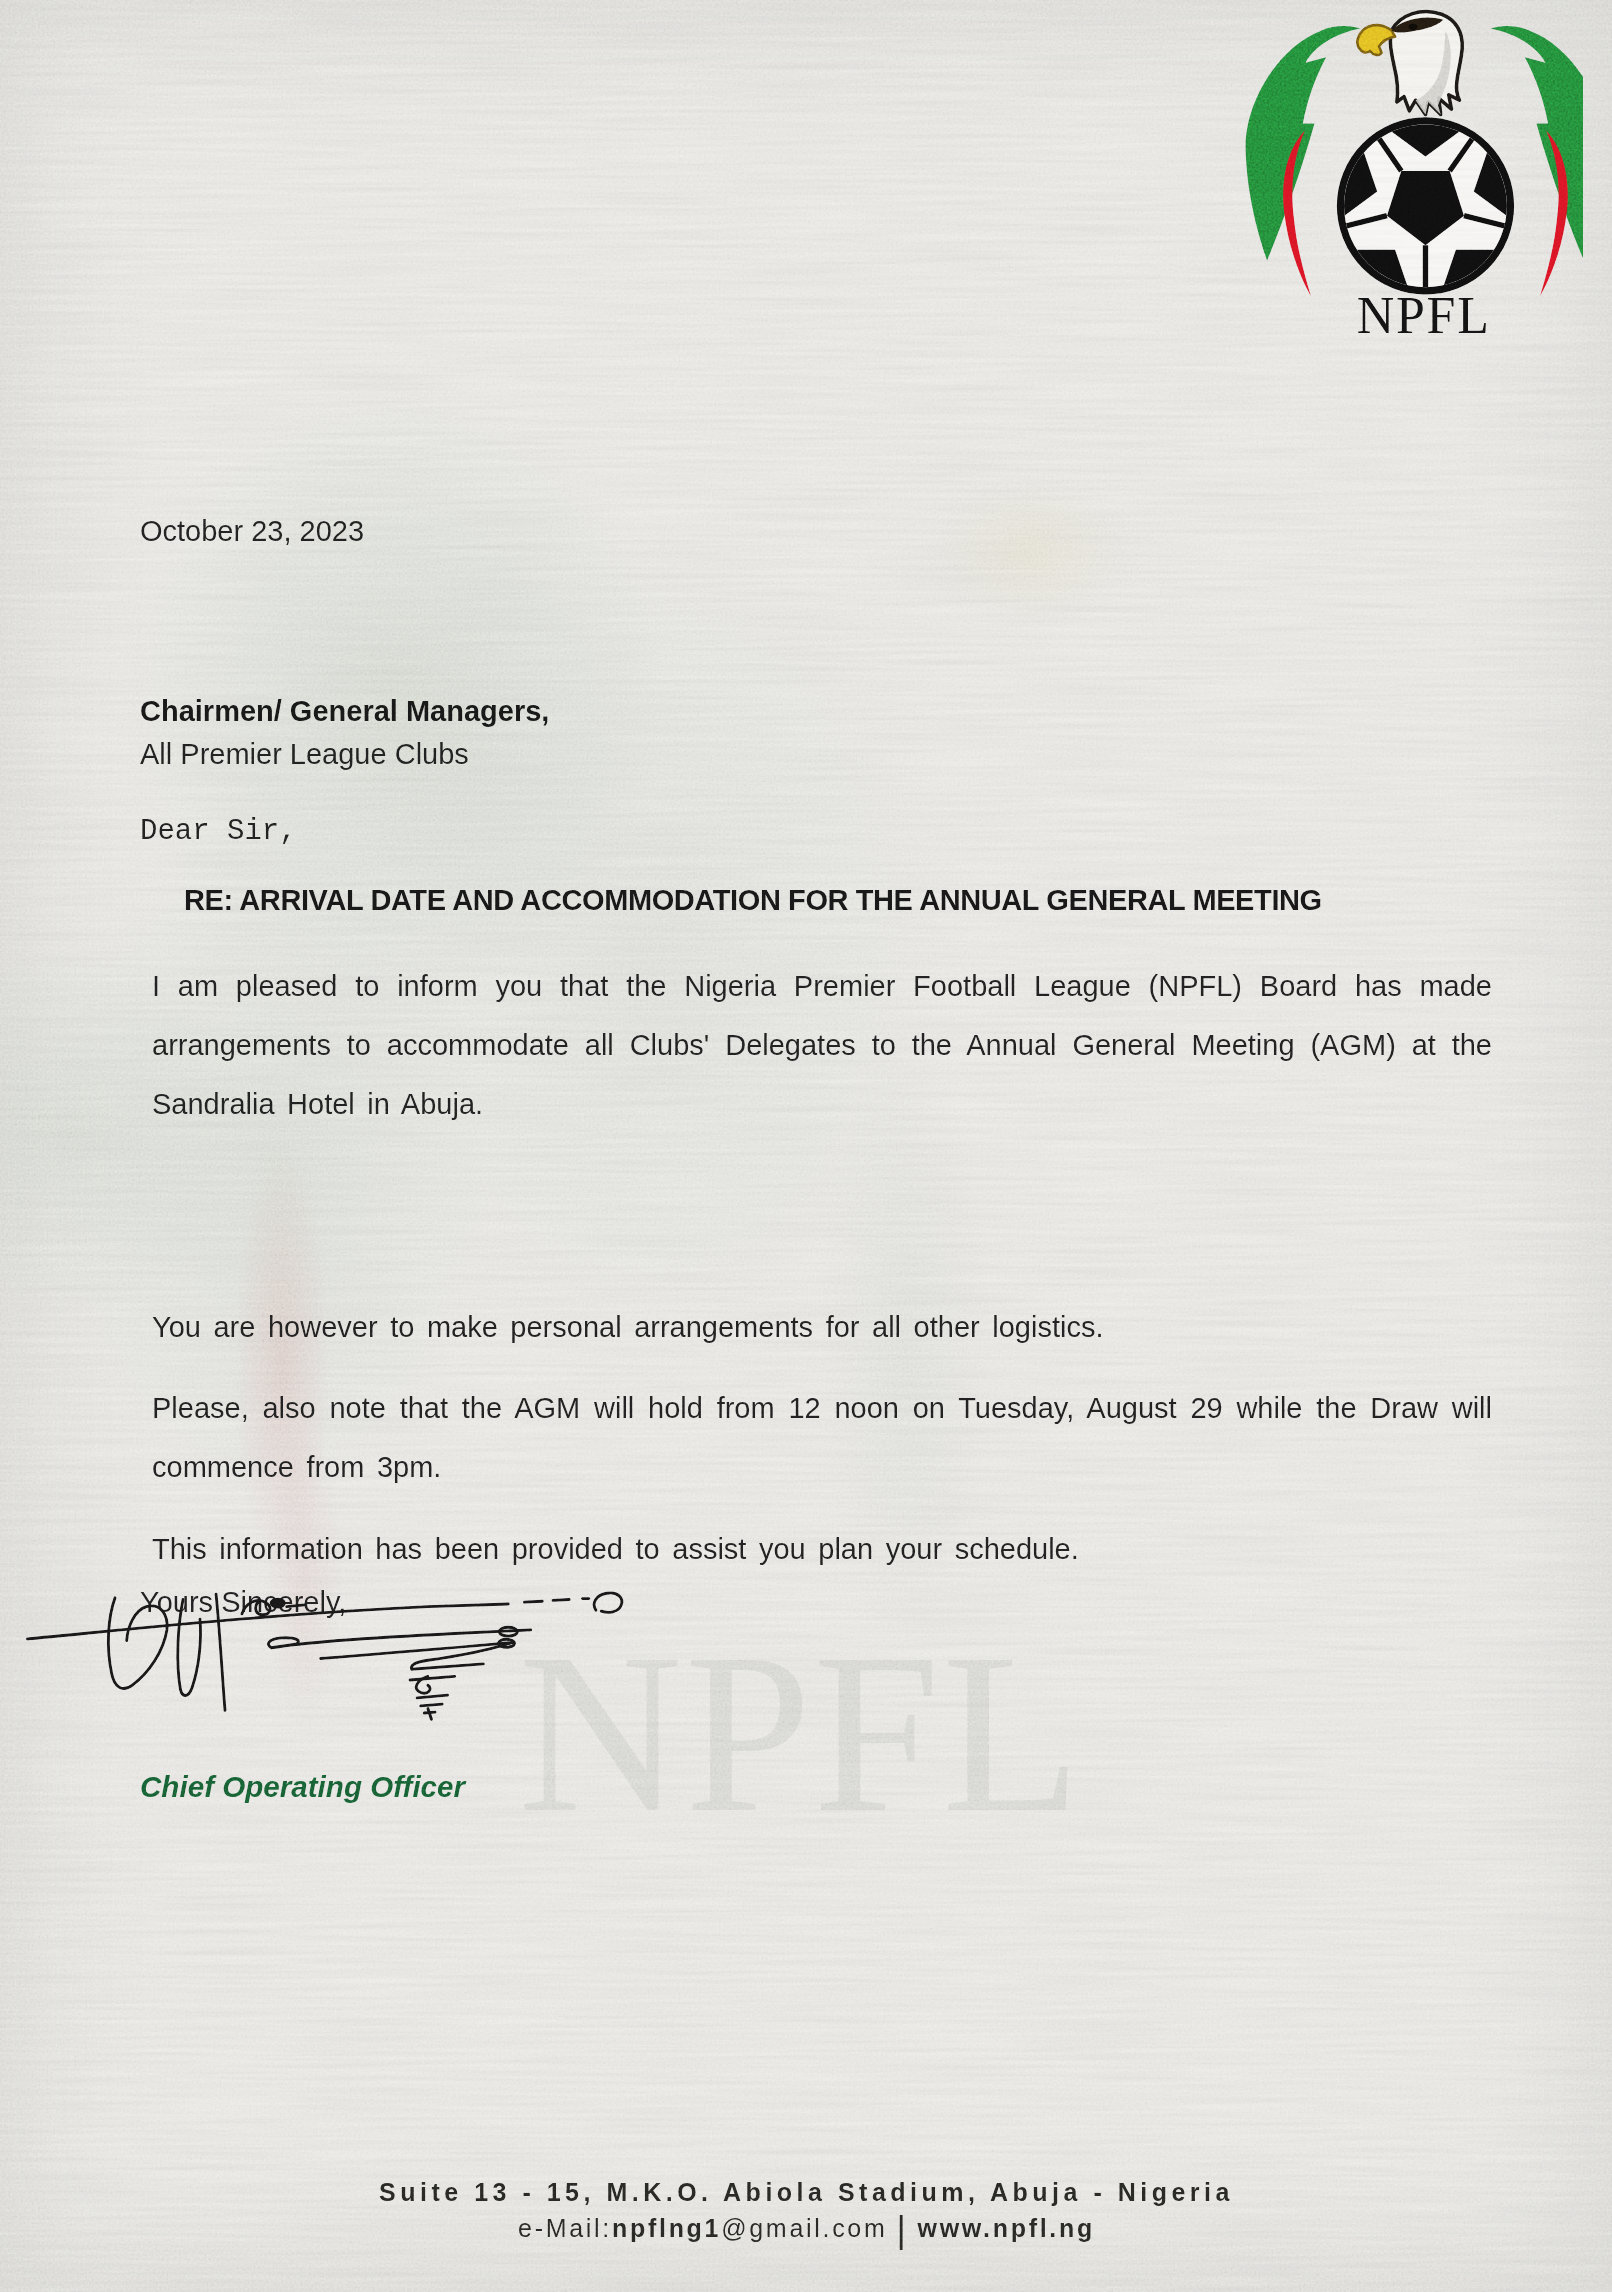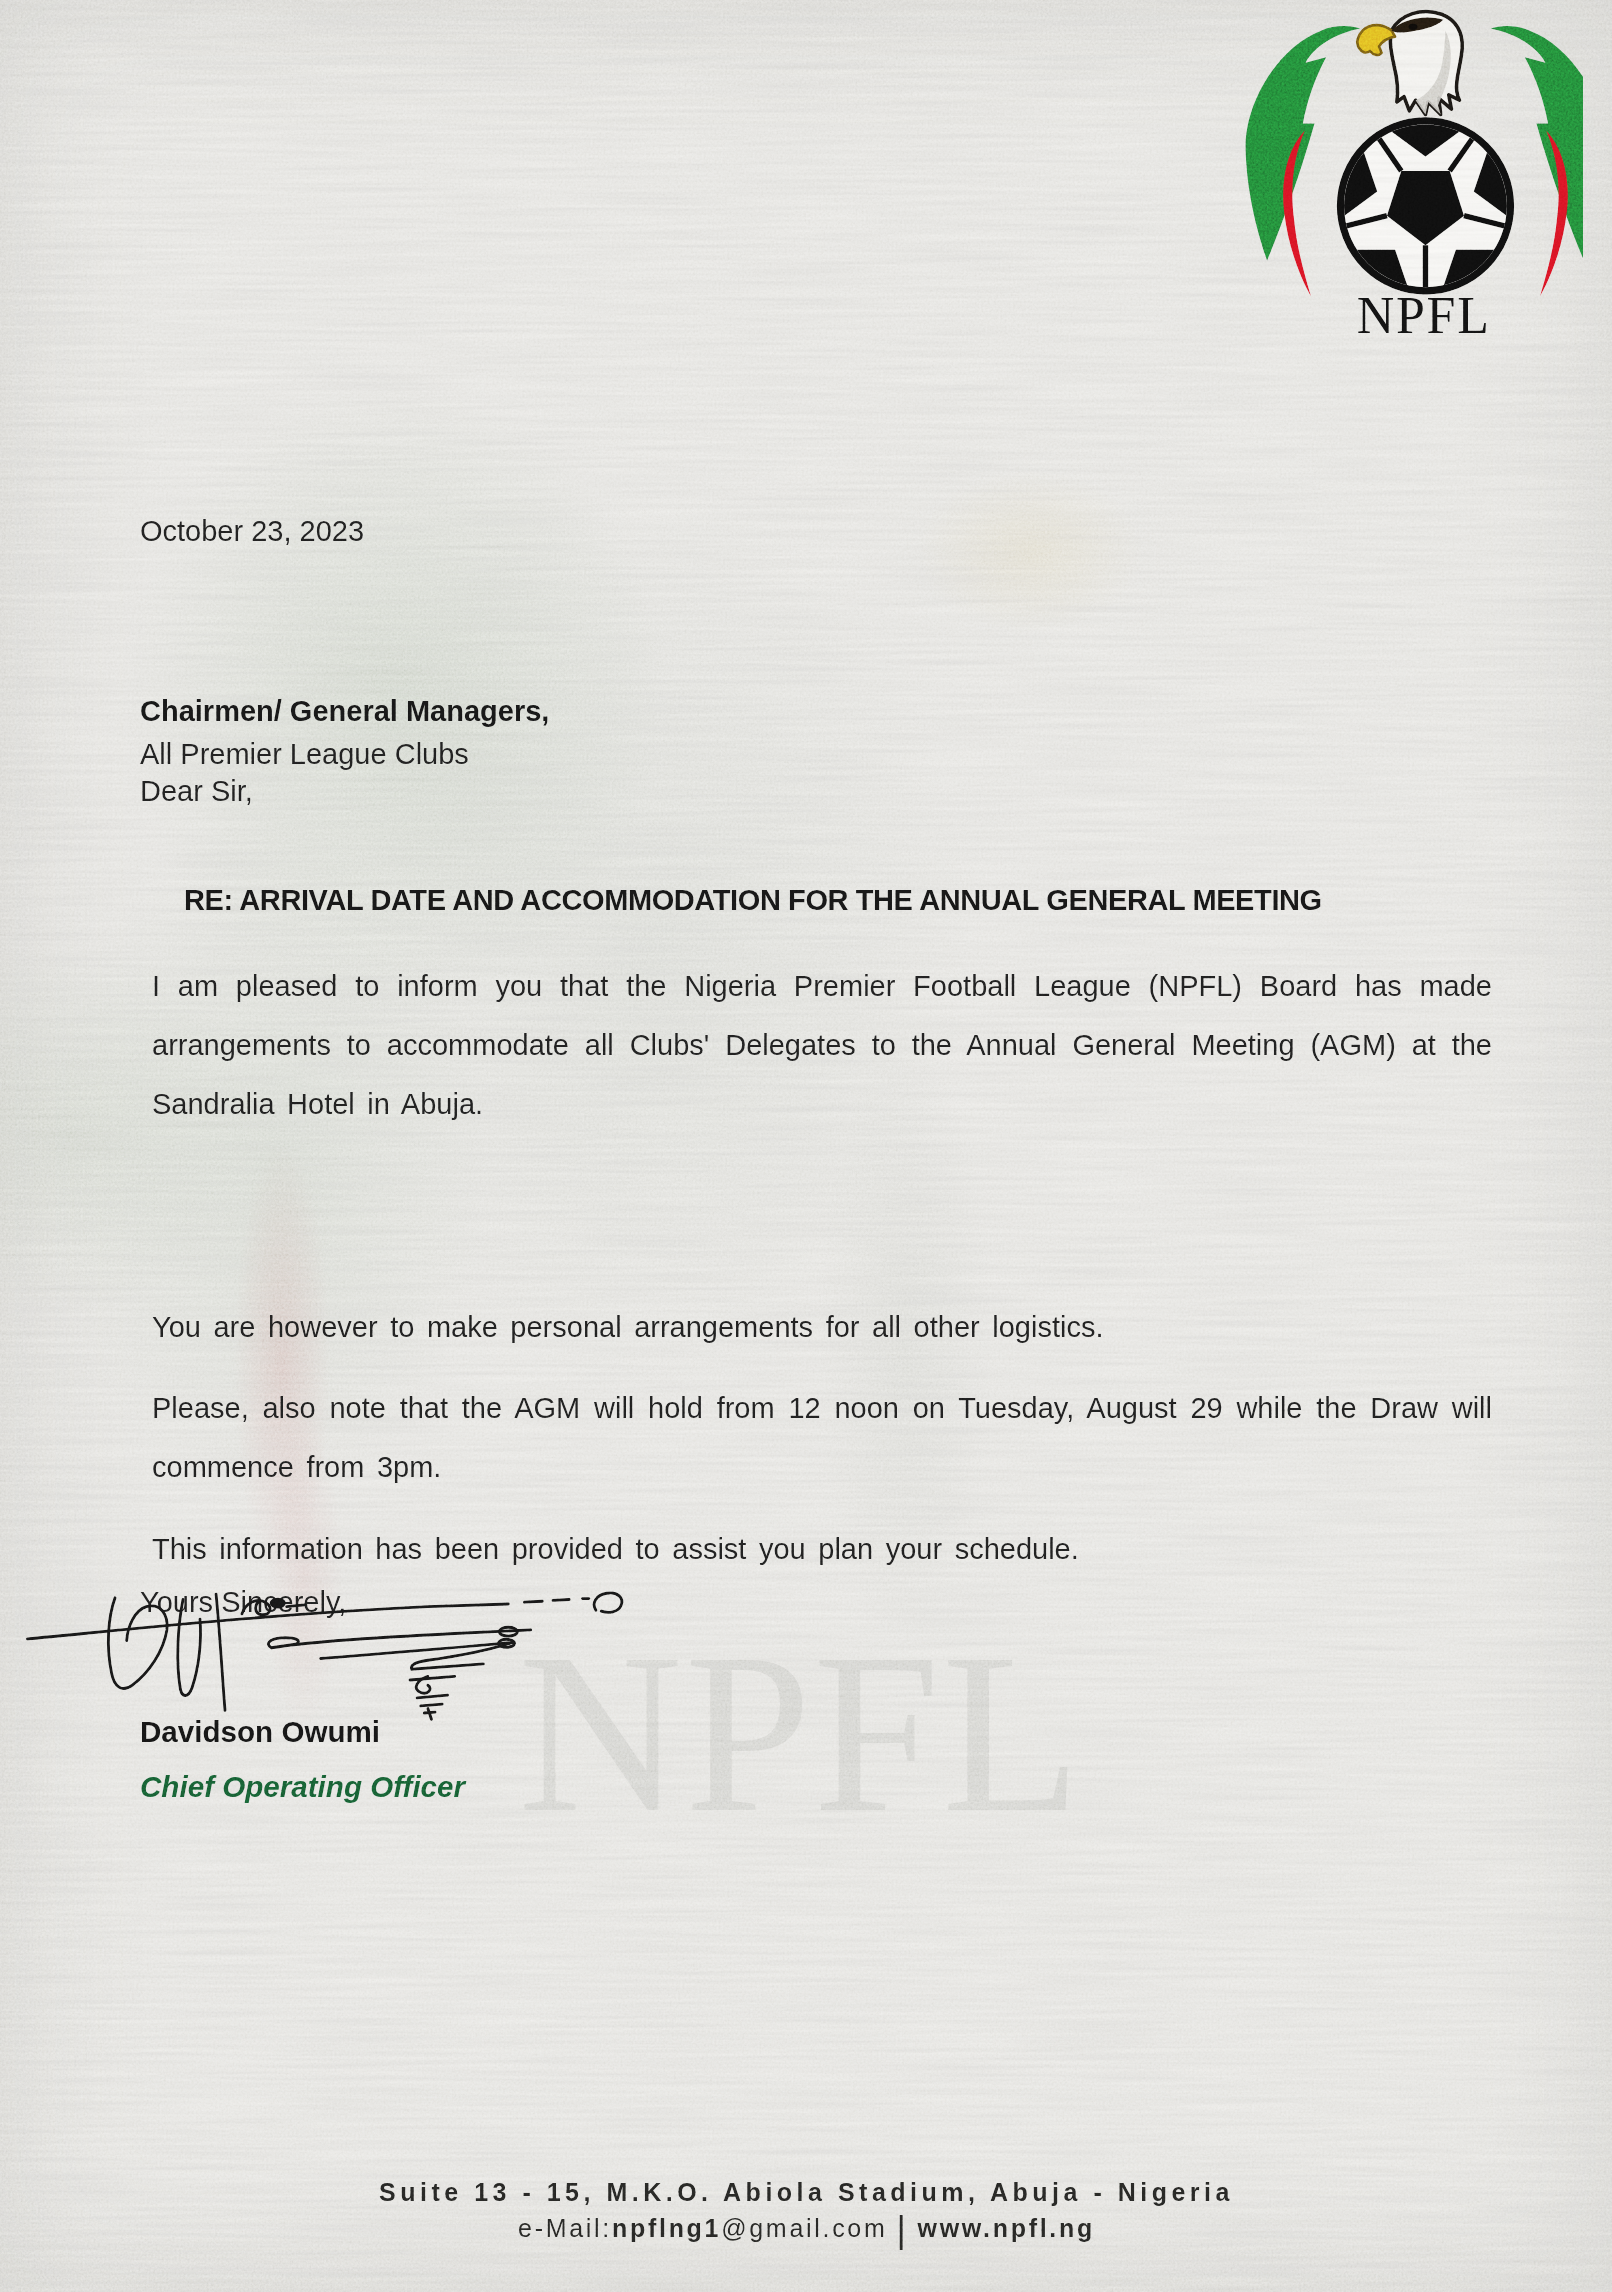--- a/index.html
+++ b/index.html
@@ -33,21 +33,21 @@
     color:rgba(95,95,84,0.13);
     user-select:none;white-space:nowrap;
   }
   .logo{position:absolute;left:1225px;top:1.8px;width:358px;height:345px;}
   .tb{position:absolute;left:140px;width:1340px;font-size:29px;line-height:59px;}
   .para{text-align:justify;word-spacing:4.5px;}
   .bold{font-weight:bold;color:#141414;}
   .date{top:502px;}
   .rec1{top:682px;}
   .rec2{top:725px;}
-  .sal{top:762px;}
+  .sal{top:802px;font-family:Liberation Mono, monospace;}
   .subject{top:871px;letter-spacing:-0.4px;margin-left:44px;}
   .p1{top:945px;}
   .p2{top:1139px;}
   .p3{top:1286px;}
   .p4{top:1367px;}
   .p5{top:1508px;}
   .closing{top:1573px;}
   .sig{position:absolute;left:7.2px;top:1587px;width:663px;height:143px;}
   .name{top:1702px;font-size:29.6px;font-weight:bold;color:#131313;}
   .jobtitle{top:1757px;font-size:29.6px;font-weight:bold;font-style:italic;color:#14532d;}
@@ -155,21 +155,20 @@
     <ellipse cx="558" cy="63" rx="9" ry="4.5"></ellipse>
     <path d="M 565 62 C 540 70, 500 78, 470 82 C 455 84, 450 88, 452 92 L 532 86"></path>
     <path d="M 450 104 L 500 100"></path>
     <path d="M 470 100 C 458 104, 452 114, 462 118 C 470 121, 476 114, 470 110"></path>
     <path d="M 458 124 L 492 121"></path>
     <path d="M 462 133 L 486 131"></path>
     <path d="M 466 141 L 478 140"></path>
     <path d="M 470 136 L 474 148"></path>
   </svg>
 
-  <div class="tb name">Davidson Owumi</div>
   <div class="tb jobtitle">Chief Operating Officer</div>
 
   <div class="footer-line footer-address">Suite 13 - 15, M.K.O. Abiola Stadium, Abuja - Nigeria</div>
   <div class="footer-line footer-contact">
     <span>e-Mail:</span><span class="bold-part">npflng1</span><span>@gmail.com</span><span class="sepbar">|</span><span class="bold-part">www.npfl.ng</span>
   </div>
 
   <svg class="grain" viewBox="0 0 1801 2560" width="1613" height="2293">
     <filter id="grainf" x="0" y="0" width="100%" height="100%">
       <feTurbulence type="fractalNoise" baseFrequency="0.42" numOctaves="3" seed="7" stitchTiles="stitch"></feTurbulence>

